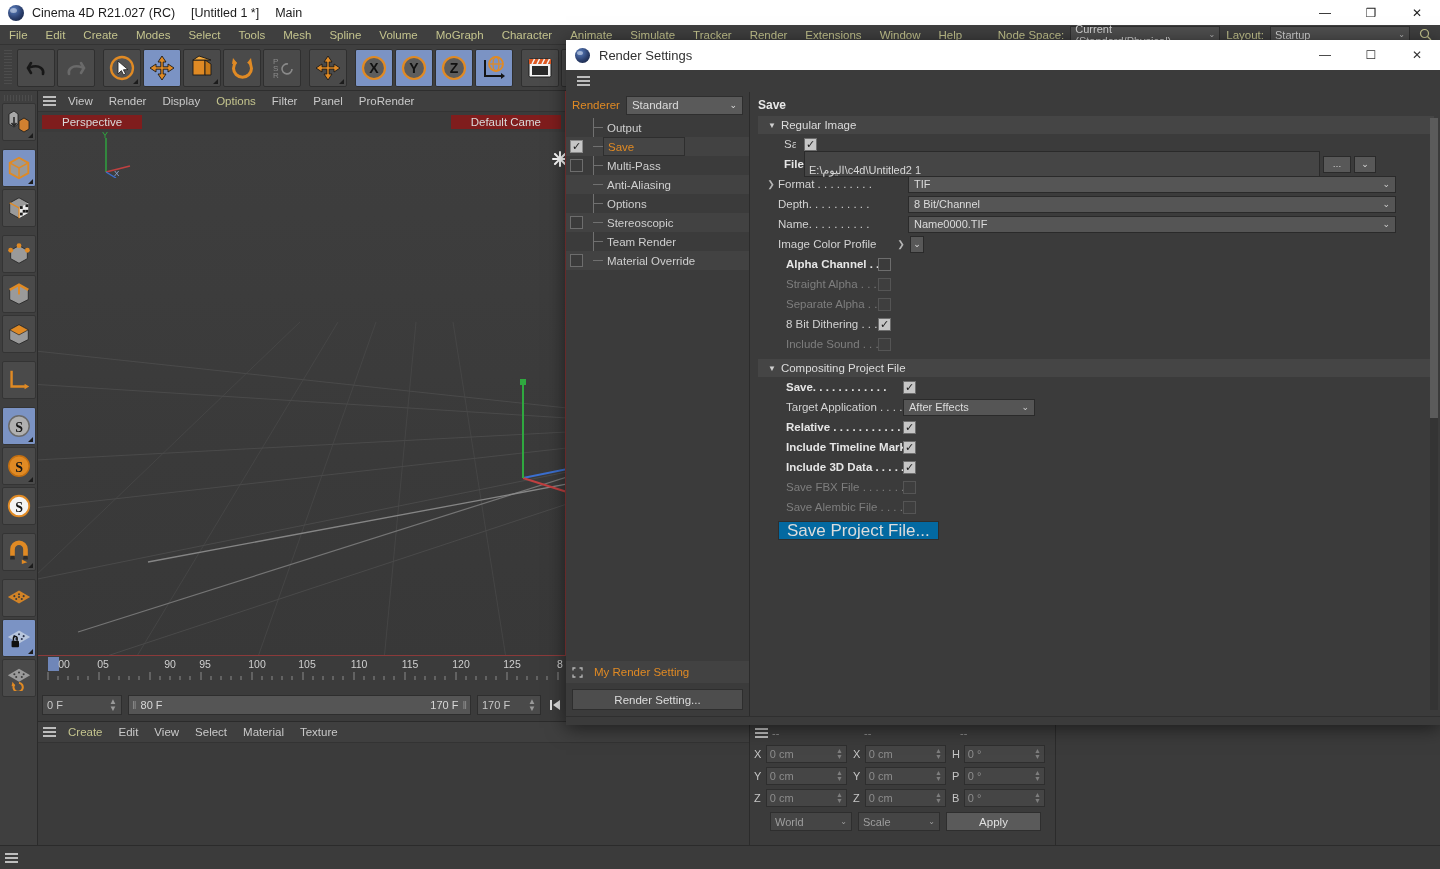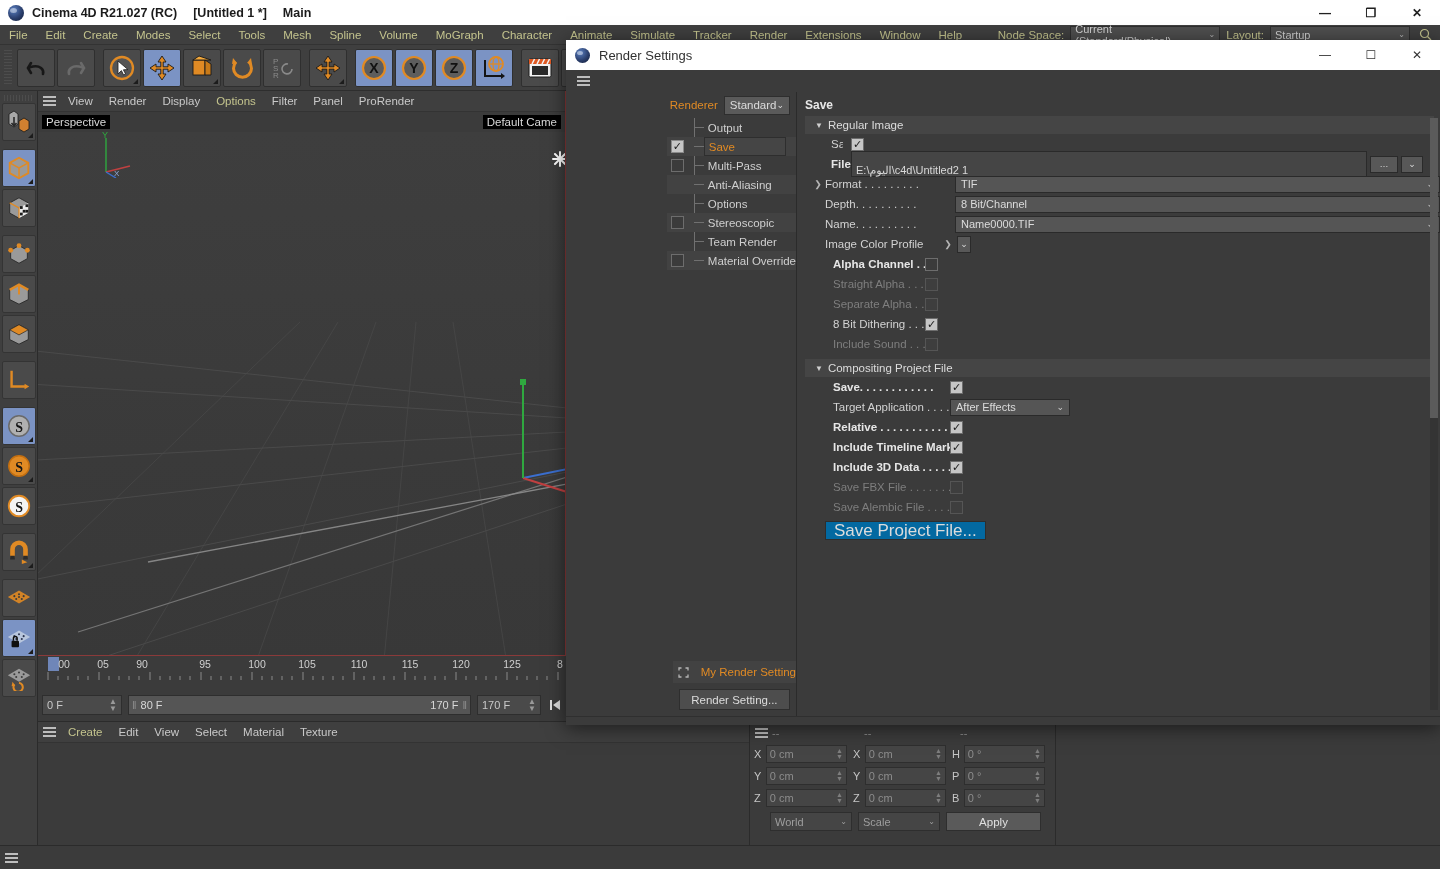--- a/index.html
+++ b/index.html
@@ -9,21 +9,21 @@
     font-family: "Liberation Sans", sans-serif;
     font-size: 12px;
     color: #c8c8c8;
     overflow: hidden;
   }
   #app { position: relative; width: 1440px; height: 869px; background: #3b3b3b; }
 
   
   .win-titlebar {
     position: absolute; top: 0; left: 0; width: 1440px; height: 25px;
-    background: #ffffff; display: flex; align-items: center; font-weight: bold;
+    background: #ffffff; display: flex; align-items: center;
   }
   .win-icon {
     width: 16px; height: 16px; margin-left: 8px; margin-right: 8px;
     border-radius: 50%;
     background: radial-gradient(circle at 35% 30%, #5a7fc0 0%, #2b3f6d 55%, #101a33 100%);
     position: relative; flex: 0 0 auto;
   }
   .win-icon::after {
     content: ""; position: absolute; left: 2px; top: 3px;
     width: 7px; height: 5px; border-radius: 50%;
@@ -104,21 +104,21 @@
   .vp-menubar { height: 21px; background: #3f3f3f; display: flex; align-items: center;
     border-bottom: 1px solid #333; }
   .ham { width: 22px; height: 21px; display: flex; align-items: center; justify-content: center; }
   .ham i { display:block; width:13px; height:2px; background:#bdbdbd; box-shadow: 0 4px 0 #bdbdbd, 0 -4px 0 #bdbdbd; }
   .vp-menu-item { padding: 0 8px; font-size: 11.5px; color: #c9c9c9; line-height: 21px; }
   .vp-menu-item.hl { color: #c4c48e; }
   .vp-header {
     height: 20px; background: #3b3b3b; display: flex; align-items: center;
     padding: 0 4px; font-size: 11.5px;
   }
-  .vp-tag { background: #000000; padding: 1px 4px; color: #dadada; }
+  .vp-tag { background: #7f1d1d; padding: 1px 20px; color: #dadada; }
   .vp-canvas {
     position: relative; height: 539px; overflow: hidden;
     background: linear-gradient(to bottom, #3e3e3e 0%, #3a3a3a 60%, #383838 100%);
   }
   .vp-canvas svg { position: absolute; top: 0; left: 0; }
 
   
   .timeline {
     position: absolute; top: 655px; left: 38px; width: 529px; height: 33px;
     background: #3b3b3b; border-top: 1px solid #8b3a3a;
@@ -211,22 +211,22 @@
     border-radius:50%; background: rgba(255,255,255,.45); }
   .dlg-title-text { color: #313131; font-size: 13px; }
   .dlg-ctrls { margin-left: auto; display: flex; }
   .dlg-btn { width: 46px; height: 30px; display:flex; align-items:center; justify-content:center;
     color:#333; font-size: 12px; }
   .dlg-tool { height: 22px; background: #3b3b3b; display: flex; align-items: center; padding-left: 6px; }
   .dlg-body { flex: 1; display: flex; background: #3b3b3b; min-height: 0; }
 
   
   .dlg-left {
-    width: 231px; background: #3b3b3b; border-right: 1px solid #2b2b2b;
-    display: flex; flex-direction: column; align-items: flex-end;
+    width: 184px; background: #3b3b3b; border-right: 1px solid #2b2b2b;
+    display: flex; flex-direction: column;
   }
   .renderer-row { display: flex; align-items: center; height: 26px; padding: 0 6px; gap: 6px; }
   .renderer-lbl { color: #e08a24; font-size: 11.5px; }
   .renderer-sel {
     background: #5a5a5a; border: 1px solid #2e2e2e; flex: 1; height: 19px;
     display: flex; align-items: center; padding: 0 5px; font-size: 11.5px; color: #dcdcdc;
   }
   .renderer-sel .cv { margin-left: auto; font-size: 9px; }
   .tree { position: relative; }
   .tree-row { display: flex; align-items: center; height: 19px; position: relative; padding-left: 0; }
@@ -702,21 +702,21 @@
         <text x="18" y="44" font-size="8" fill="#8fa8d8" font-family="Liberation Sans">X</text>
       </svg>
     </div>
   </div>
 
   <div class="timeline">
     <div class="tl-ruler">
       <div class="tl-playhead"></div>
       <span class="tl-lbl" style="left:26px">00</span>
       <span class="tl-lbl" style="left:65px">05</span>
-      <span class="tl-lbl" style="left:104px">90</span>
+      <span class="tl-lbl" style="left:132px">90</span>
       <span class="tl-lbl" style="left:167px">95</span>
       <span class="tl-lbl" style="left:219px">100</span>
       <span class="tl-lbl" style="left:269px">105</span>
       <span class="tl-lbl" style="left:321px">110</span>
       <span class="tl-lbl" style="left:372px">115</span>
       <span class="tl-lbl" style="left:423px">120</span>
       <span class="tl-lbl" style="left:474px">125</span>
       <span class="tl-lbl" style="left:522px">8</span>
       <svg style="position:absolute;left:0;top:16px" width="529" height="9">
         <g stroke="#8a8a8a" stroke-width="1">
@@ -1078,21 +1078,21 @@
           <span class="tri">▼</span>
           <span>Compositing Project File</span>
         </div>
 
         <div class="prow">
           <span class="plabel bold" style="width:145px;padding-left:28px">Save. . . . . . . . . . . .</span>
           <span class="chk">✓</span>
         </div>
         <div class="prow">
           <span class="plabel" style="width:145px;padding-left:28px">Target Application  . . . . .</span>
-          <div class="dropfield" style="width:120px">
+          <div class="dropfield" style="width:132px">
             <span>After Effects</span>
             <span class="cv">⌄</span>
           </div>
         </div>
         <div class="prow">
           <span class="plabel bold" style="width:145px;padding-left:28px">Relative . . . . . . . . . . .</span>
           <span class="chk">✓</span>
         </div>
         <div class="prow">
           <span class="plabel bold" style="width:145px;padding-left:28px">Include Timeline Marker</span>

